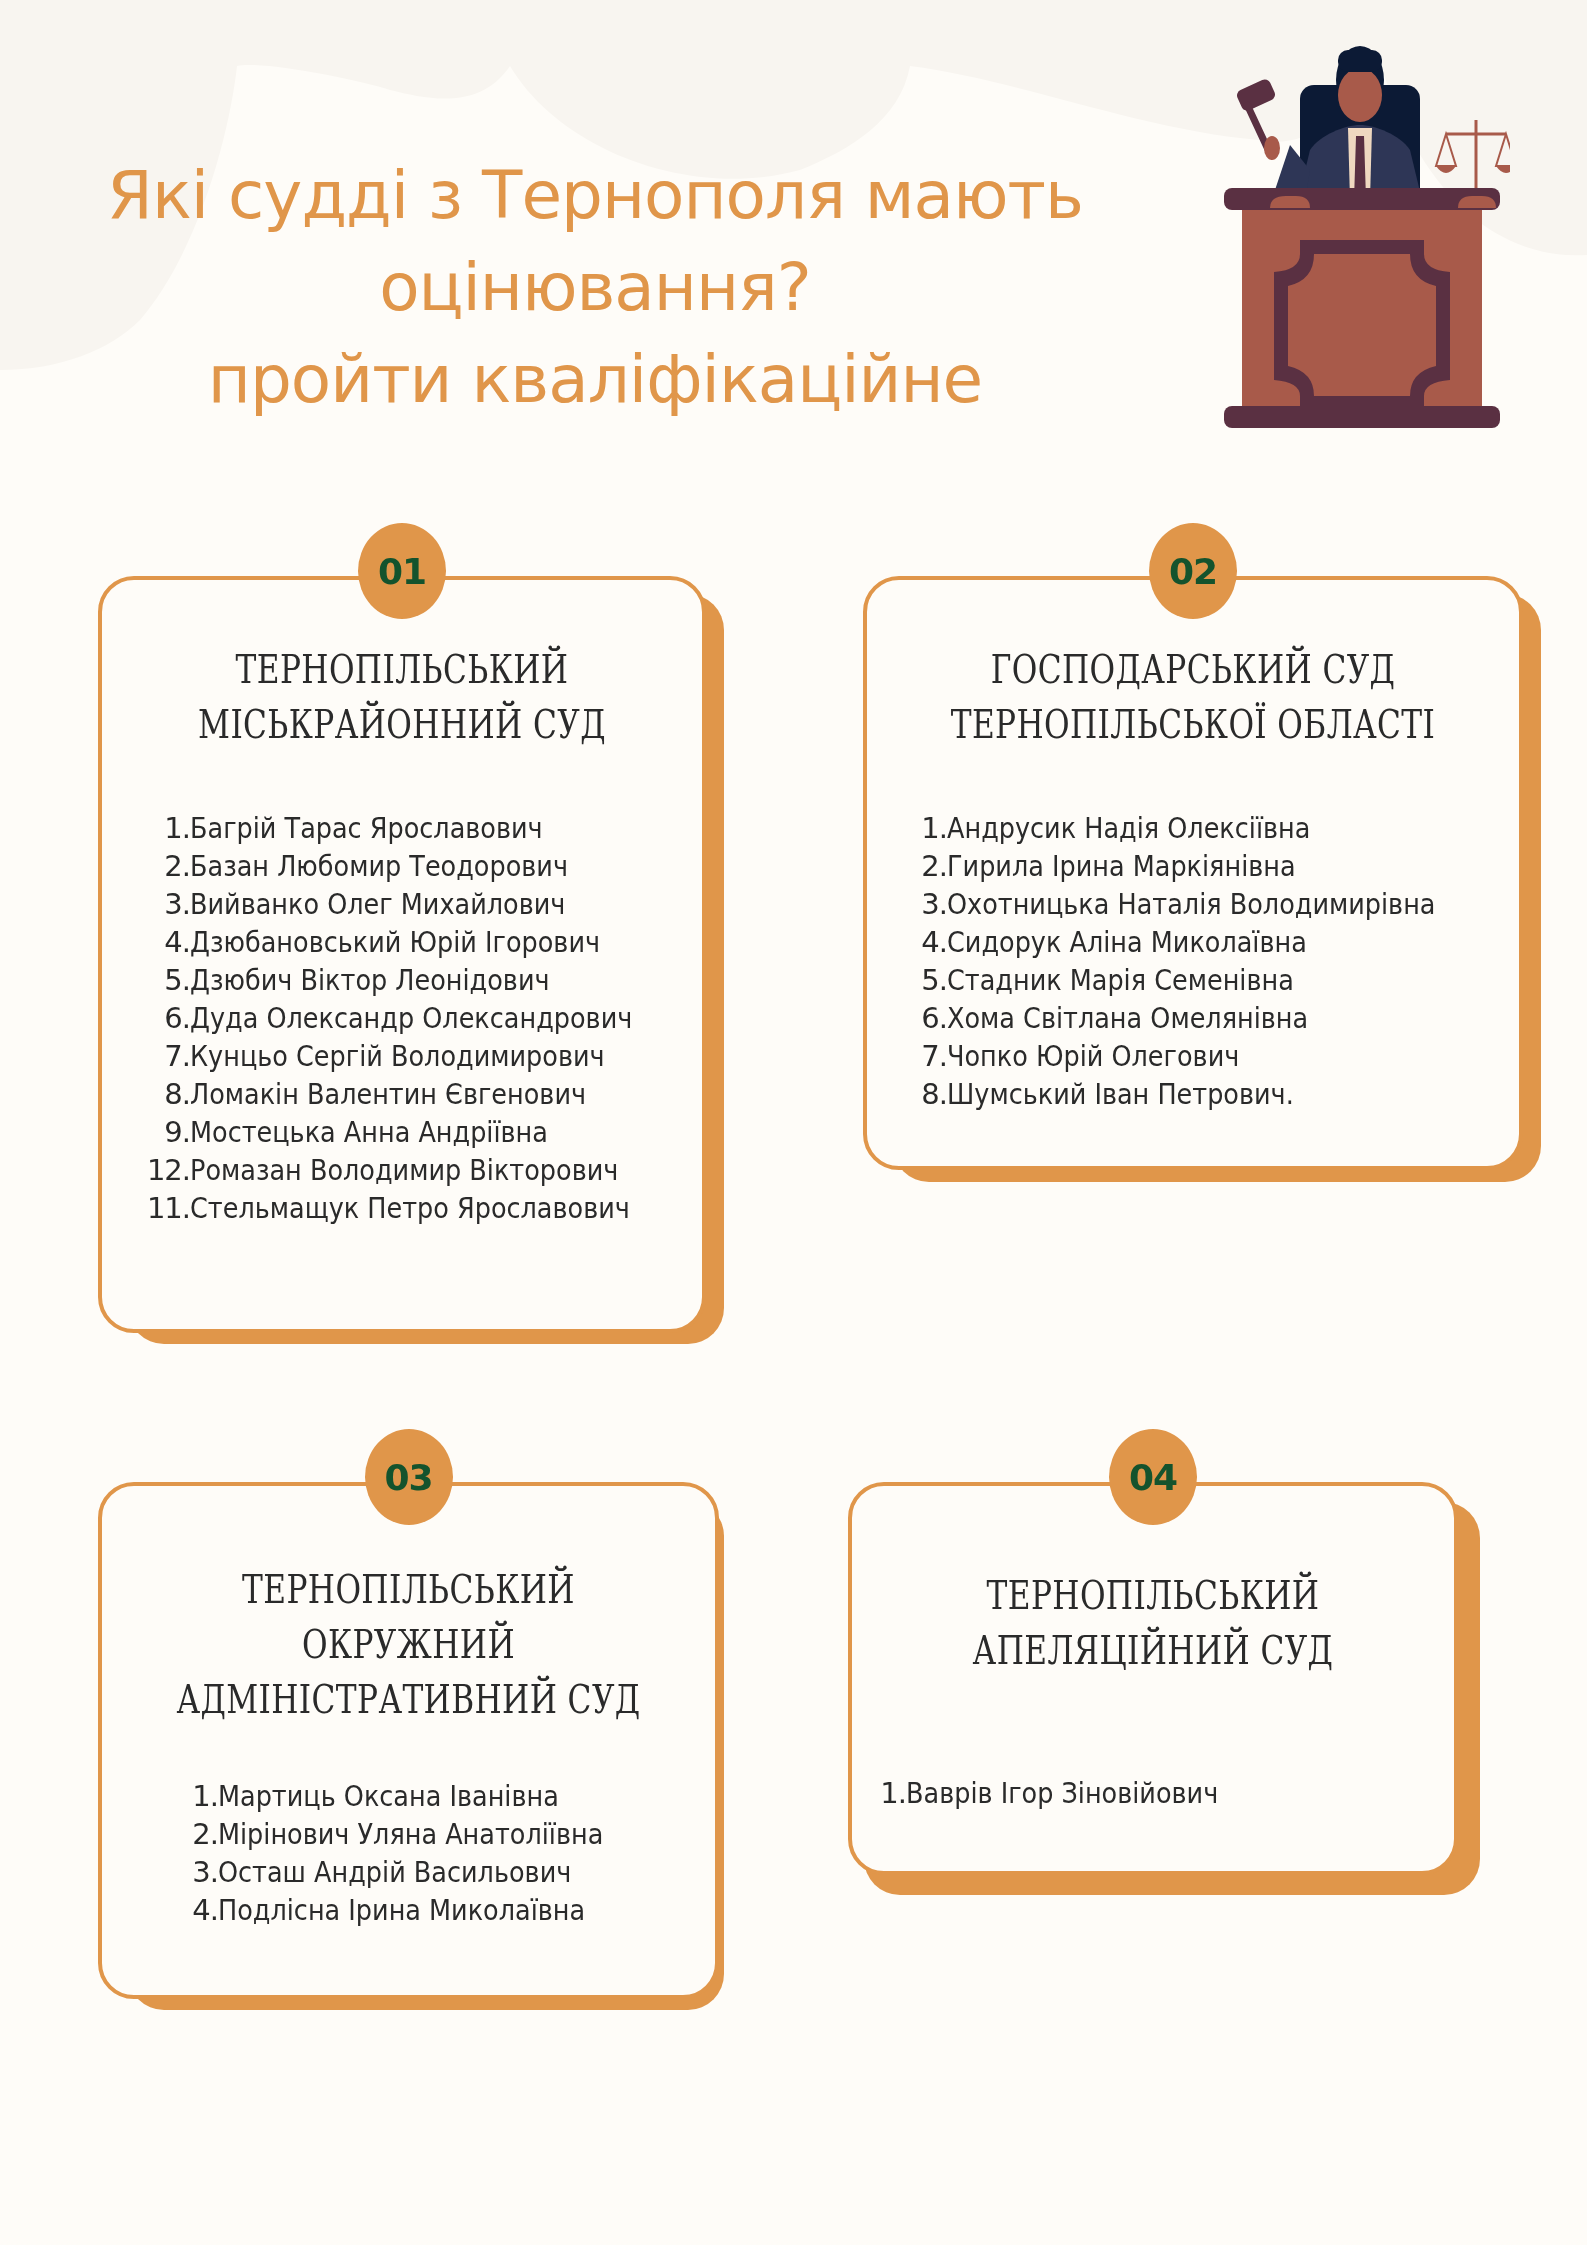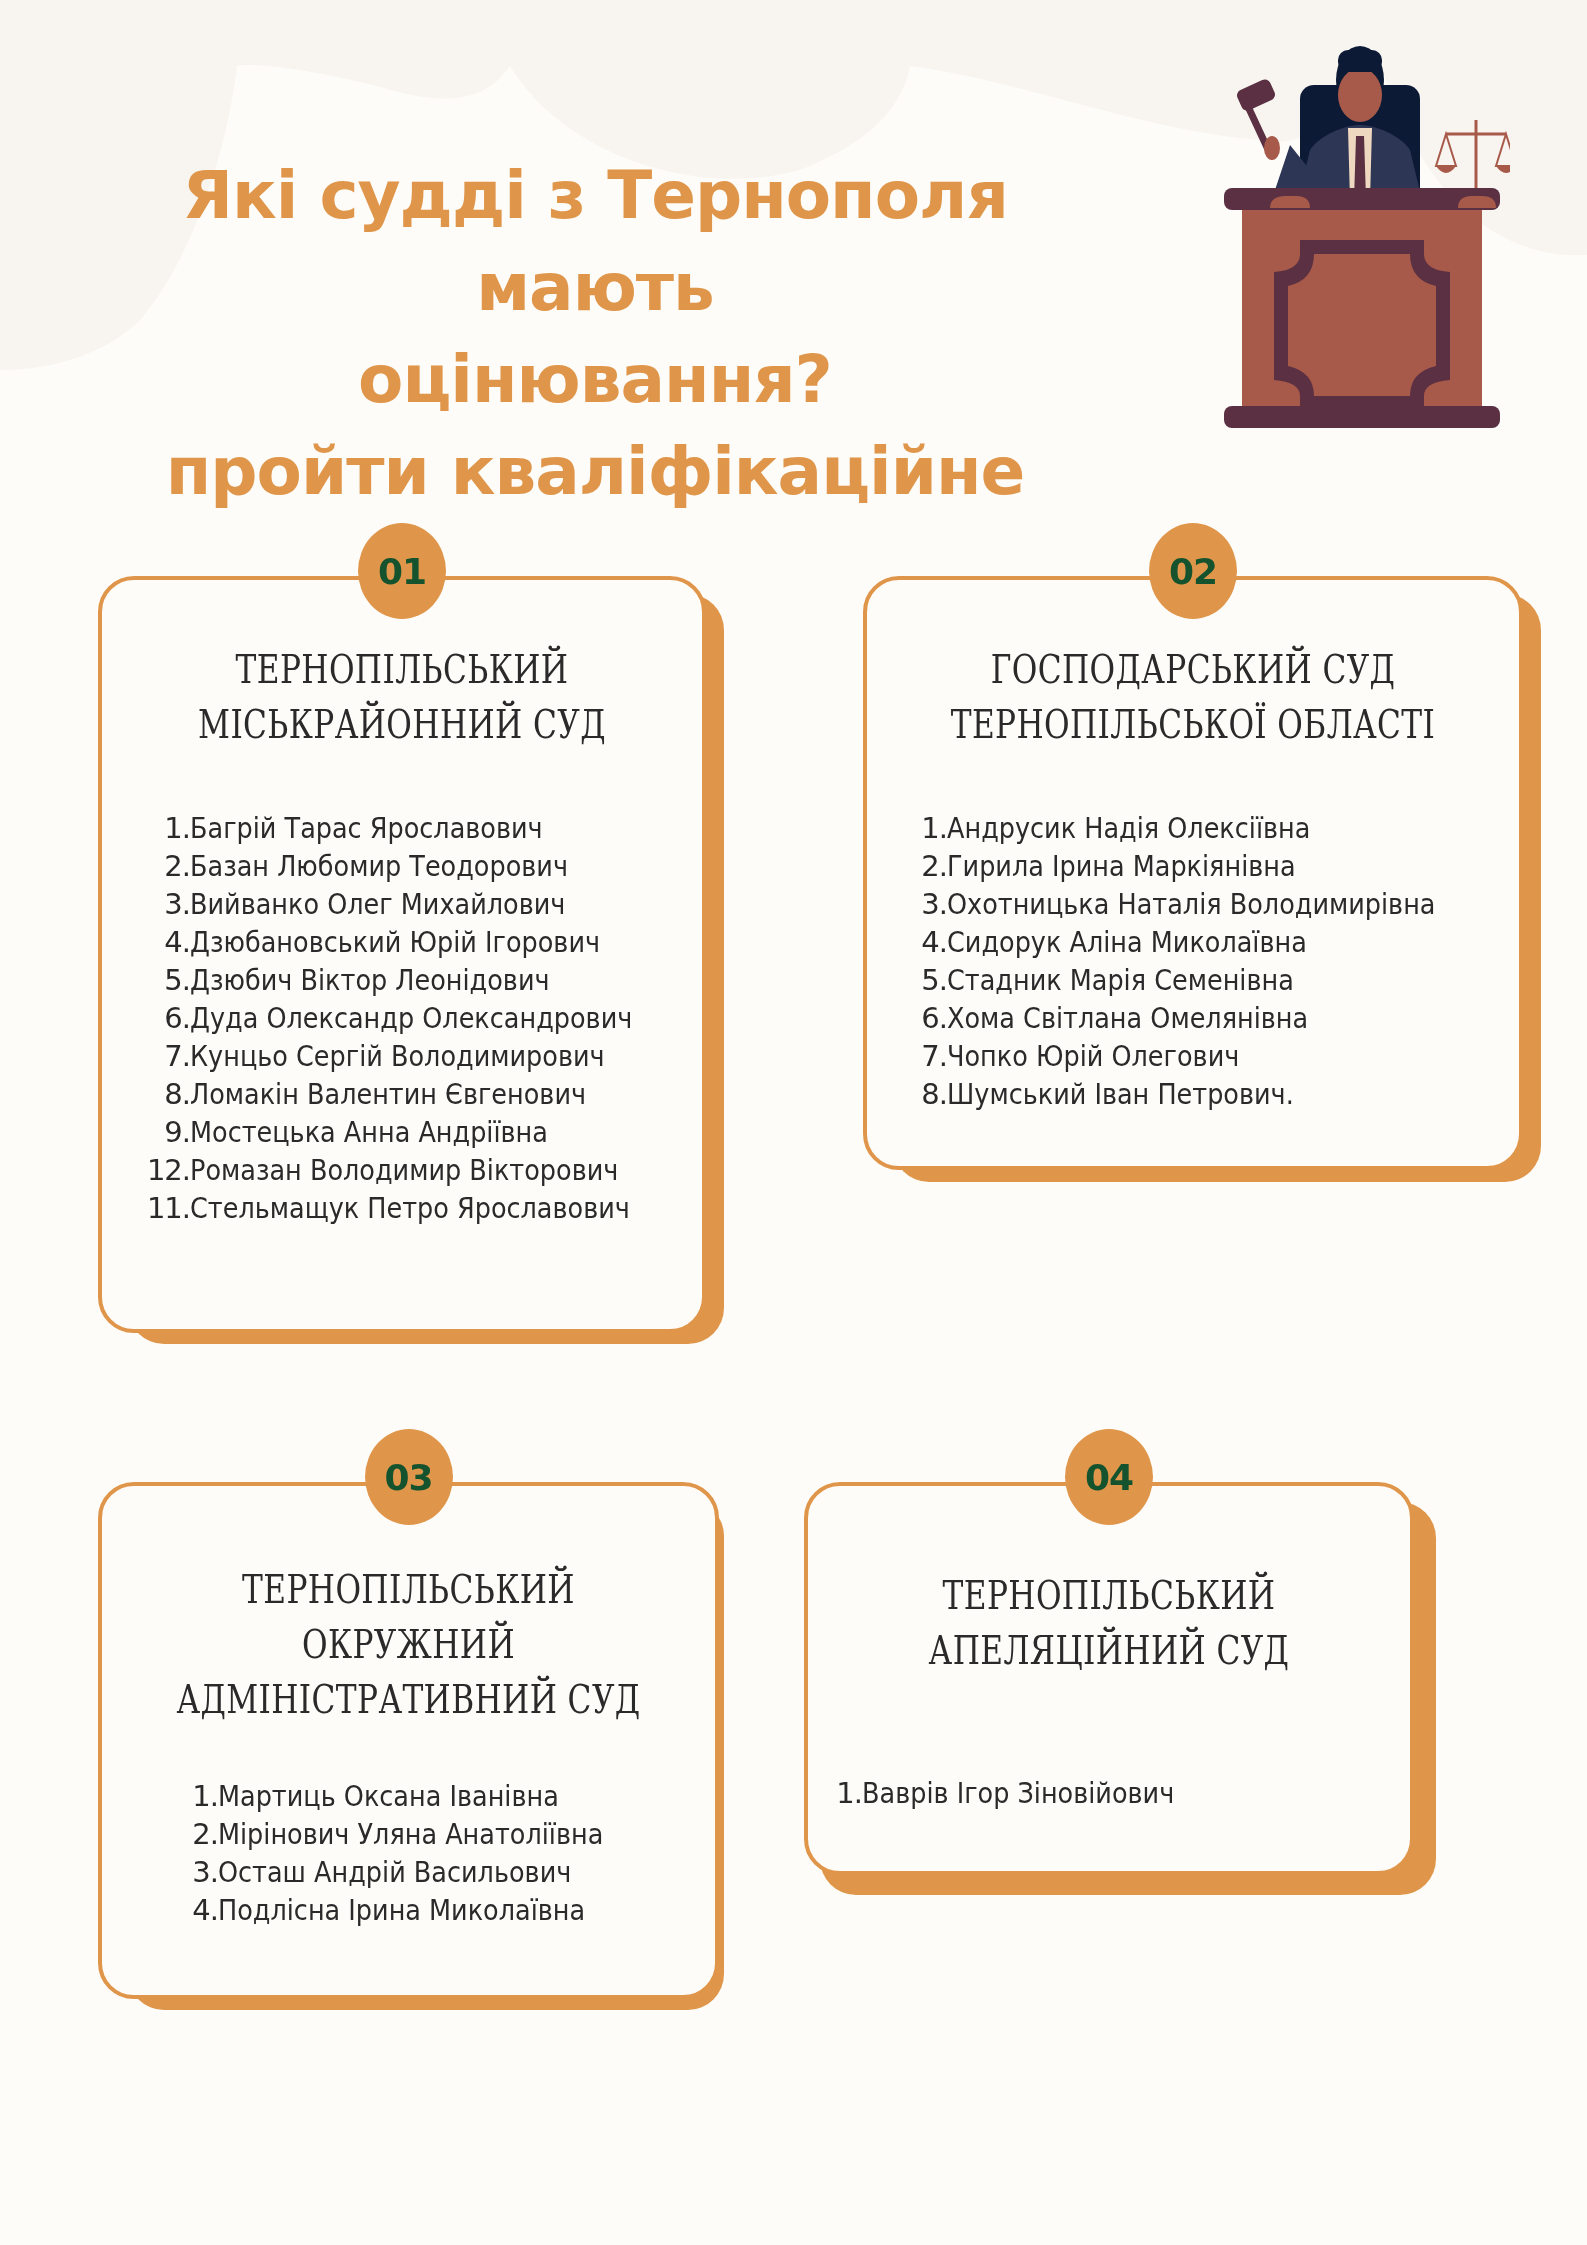--- a/index.html
+++ b/index.html
@@ -7,21 +7,21 @@
       width: 1587px; height: 2245px;
       background: #fefcf8;
       position: relative; overflow: hidden;
       font-family: "DejaVu Sans", sans-serif;
     }
     .bg-blob { position: absolute; }
     .title {
       position: absolute; left: 60px; top: 150px; width: 1070px;
       text-align: center; color: #e0964a;
       font-family: "DejaVu Sans", sans-serif;
-      font-size: 66px; line-height: 92px; font-weight: bold;
+      font-size: 66px; line-height: 92px; font-weight: normal;
       letter-spacing: -1px;
     }
     .title span { display: block; }
     .judge-illustration { position: absolute; left: 1215px; left: 1220px; top: 40px; }
 
     .card { position: absolute; }
     .card .shadow {
       position: absolute; background: #e0964a; border-radius: 36px;
     }
     .card .box {
@@ -230,21 +230,21 @@
         <span class="num">3.</span>
         <span class="name">Осташ Андрій Васильович</span>
       </li>
     <li>
         <span class="num">4.</span>
         <span class="name">Подлісна Ірина Миколаївна</span>
       </li>
   </ol>
 </div>
 
-<div class="card" style="left:804px;top:1482px;width:610px;height:393px;">
+<div class="card" style="left:848px;top:1482px;width:610px;height:393px;">
   <div class="shadow" style="left:16px;top:20px;width:616px;height:393px;"></div>
   <div class="box"></div>
   <div class="badge">04</div>
   <div class="heading" style="top:86px;">
     <span>ТЕРНОПІЛЬСЬКИЙ</span>
     <span>АПЕЛЯЦІЙНИЙ СУД</span>
   </div>
   <ol style="left:-8px;top:292px;">
     <li>
         <span class="num">1.</span>

